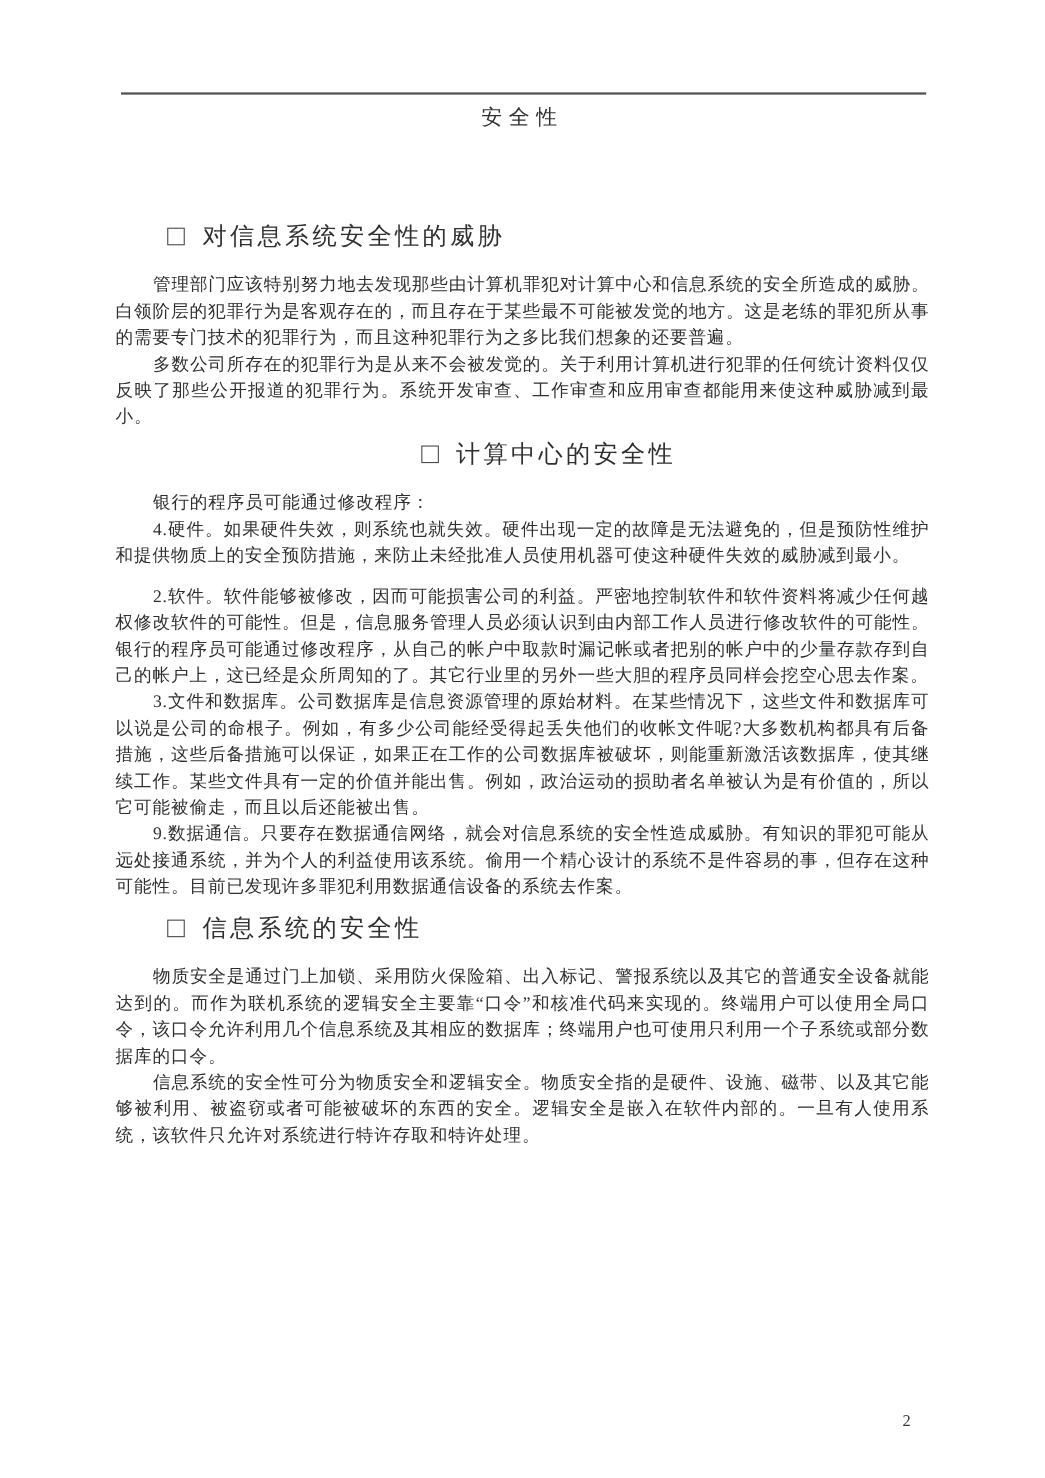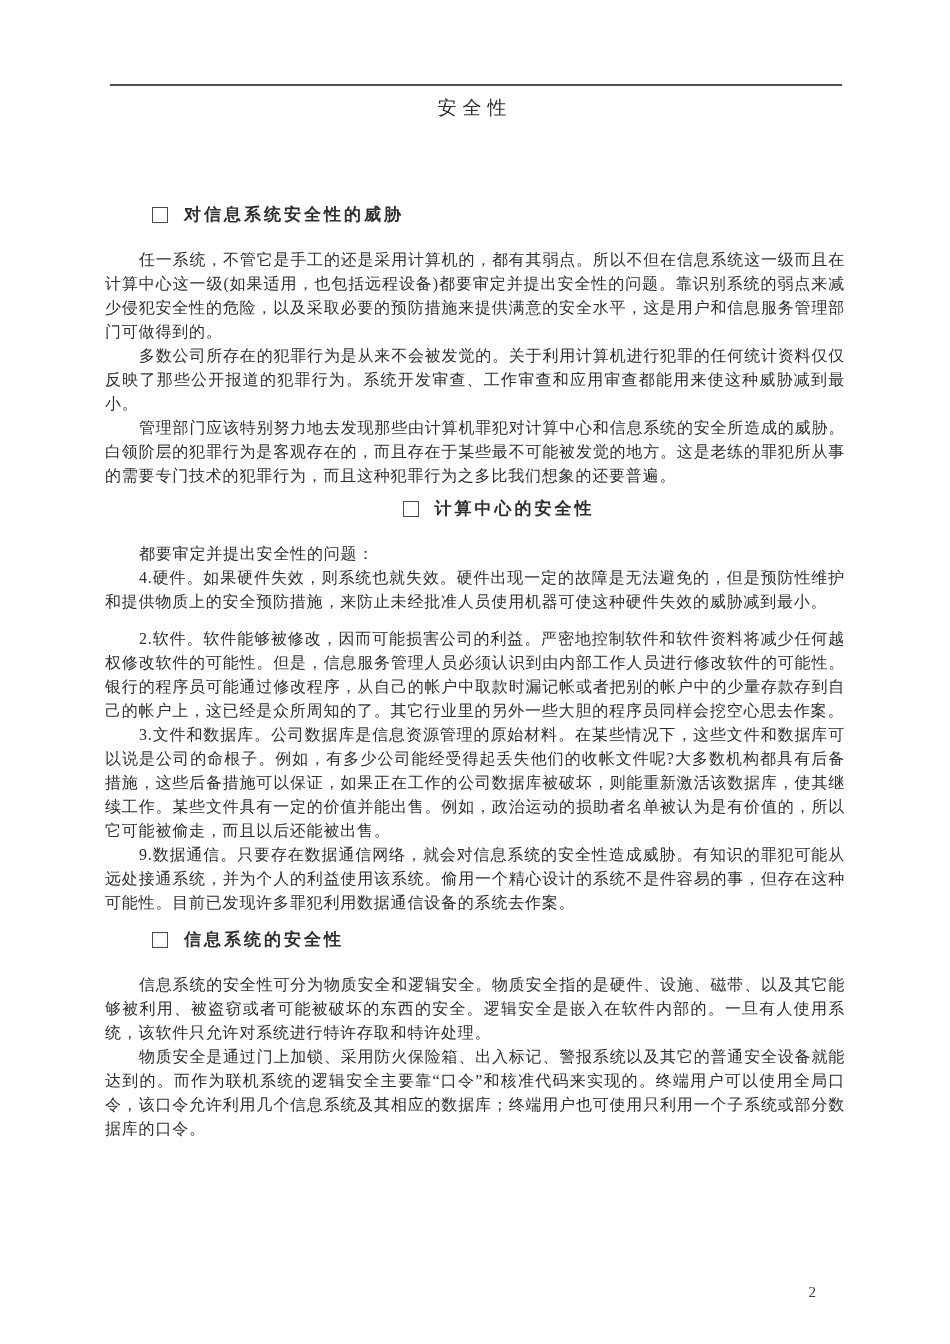--- a/index.html
+++ b/index.html
@@ -8,20 +8,21 @@
     background: #ffffff;
   }
   .page {
     position: relative;
     width: 924px;
     height: 1344px;
     background: #ffffff;
     font-family: "Liberation Serif", "DejaVu Serif", serif;
     color: #2f2f2f;
     overflow: hidden;
+    padding-left: 12px;
   }
   .header-rule {
     position: absolute;
     top: 84px;
     left: 110px;
     width: 732px;
     height: 2px;
     background: #4f4f4f;
   }
   .content {
@@ -37,23 +38,23 @@
     font-weight: normal;
     text-align: center;
     letter-spacing: 6px;
     color: #2f2f2f;
   }
   .section-heading {
     display: flex;
     align-items: center;
     gap: 16px;
     margin: 0 0 22px 47px;
-    font-size: 17px;
+    font-size: 22px;
     line-height: 22px;
-    font-weight: bold;
+    font-weight: normal;
     letter-spacing: 3px;
     color: #2f2f2f;
   }
   .section-heading.mt10 { margin-top: 10px; justify-content: center; }
   .section-heading.mt14 { margin-top: 14px; }
   .checkbox-bullet {
     display: inline-block;
     width: 14px;
     height: 14px;
     border: 1.5px solid #4a4a4a;
@@ -87,38 +88,37 @@
   <div class="header-rule"></div>
 
   <div class="content">
 
     <h1 class="doc-title">安全性</h1>
 
     <h2 class="section-heading">
       <span class="checkbox-bullet"></span>
       <span>对信息系统安全性的威胁</span>
     </h2>
-    <p class="body-par">任一系统，不管它是手工的还是采用计算机的，都有其弱点。所以不但在信息系统这一级而且在计算中心这一级(如果适用，也包括远程设备)都要审定并提出安全性的问题。靠识别系统的弱点来减少侵犯安全性的危险，以及采取必要的预防措施来提供满意的安全水平，这是用户和信息服务管理部门可做得到的。</p>
+    <p class="body-par">管理部门应该特别努力地去发现那些由计算机罪犯对计算中心和信息系统的安全所造成的威胁。白领阶层的犯罪行为是客观存在的，而且存在于某些最不可能被发觉的地方。这是老练的罪犯所从事的需要专门技术的犯罪行为，而且这种犯罪行为之多比我们想象的还要普遍。</p>
     <p class="body-par">多数公司所存在的犯罪行为是从来不会被发觉的。关于利用计算机进行犯罪的任何统计资料仅仅反映了那些公开报道的犯罪行为。系统开发审查、工作审查和应用审查都能用来使这种威胁减到最小。</p>
-    <p class="body-par">管理部门应该特别努力地去发现那些由计算机罪犯对计算中心和信息系统的安全所造成的威胁。白领阶层的犯罪行为是客观存在的，而且存在于某些最不可能被发觉的地方。这是老练的罪犯所从事的需要专门技术的犯罪行为，而且这种犯罪行为之多比我们想象的还要普遍。</p>
 
     <h2 class="section-heading mt10">
       <span class="checkbox-bullet"></span>
       <span>计算中心的安全性</span>
     </h2>
-    <p class="body-par">都要审定并提出安全性的问题：</p>
+    <p class="body-par">银行的程序员可能通过修改程序：</p>
     <p class="body-par">4.硬件。如果硬件失效，则系统也就失效。硬件出现一定的故障是无法避免的，但是预防性维护和提供物质上的安全预防措施，来防止未经批准人员使用机器可使这种硬件失效的威胁减到最小。</p>
     <p class="body-par extra-gap">2.软件。软件能够被修改，因而可能损害公司的利益。严密地控制软件和软件资料将减少任何越权修改软件的可能性。但是，信息服务管理人员必须认识到由内部工作人员进行修改软件的可能性。银行的程序员可能通过修改程序，从自己的帐户中取款时漏记帐或者把别的帐户中的少量存款存到自己的帐户上，这已经是众所周知的了。其它行业里的另外一些大胆的程序员同样会挖空心思去作案。</p>
     <p class="body-par">3.文件和数据库。公司数据库是信息资源管理的原始材料。在某些情况下，这些文件和数据库可以说是公司的命根子。例如，有多少公司能经受得起丢失他们的收帐文件呢?大多数机构都具有后备措施，这些后备措施可以保证，如果正在工作的公司数据库被破坏，则能重新激活该数据库，使其继续工作。某些文件具有一定的价值并能出售。例如，政治运动的损助者名单被认为是有价值的，所以它可能被偷走，而且以后还能被出售。</p>
     <p class="body-par">9.数据通信。只要存在数据通信网络，就会对信息系统的安全性造成威胁。有知识的罪犯可能从远处接通系统，并为个人的利益使用该系统。偷用一个精心设计的系统不是件容易的事，但存在这种可能性。目前已发现许多罪犯利用数据通信设备的系统去作案。</p>
 
     <h2 class="section-heading mt14">
       <span class="checkbox-bullet"></span>
       <span>信息系统的安全性</span>
     </h2>
+    <p class="body-par">物质安全是通过门上加锁、采用防火保险箱、出入标记、警报系统以及其它的普通安全设备就能达到的。而作为联机系统的逻辑安全主要靠“口令”和核准代码来实现的。终端用户可以使用全局口令，该口令允许利用几个信息系统及其相应的数据库；终端用户也可使用只利用一个子系统或部分数据库的口令。</p>
     <p class="body-par">信息系统的安全性可分为物质安全和逻辑安全。物质安全指的是硬件、设施、磁带、以及其它能够被利用、被盗窃或者可能被破坏的东西的安全。逻辑安全是嵌入在软件内部的。一旦有人使用系统，该软件只允许对系统进行特许存取和特许处理。</p>
-    <p class="body-par">物质安全是通过门上加锁、采用防火保险箱、出入标记、警报系统以及其它的普通安全设备就能达到的。而作为联机系统的逻辑安全主要靠“口令”和核准代码来实现的。终端用户可以使用全局口令，该口令允许利用几个信息系统及其相应的数据库；终端用户也可使用只利用一个子系统或部分数据库的口令。</p>
 
   </div>
 
   <div class="page-number">2</div>
 
 </div>
 
 </body></html>

